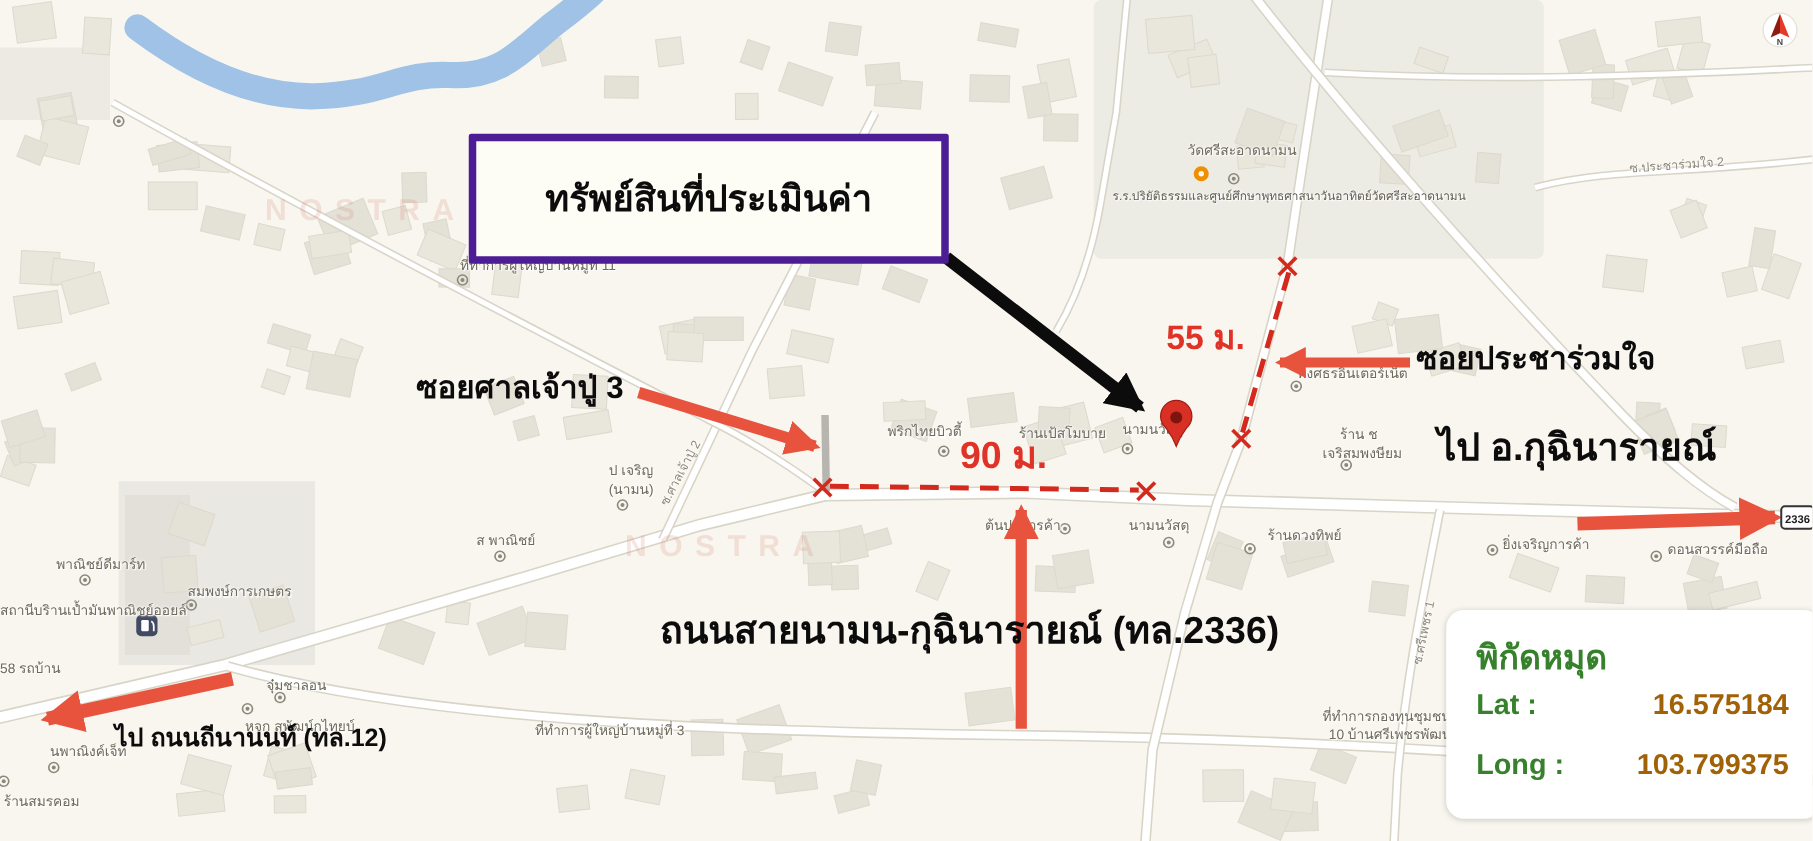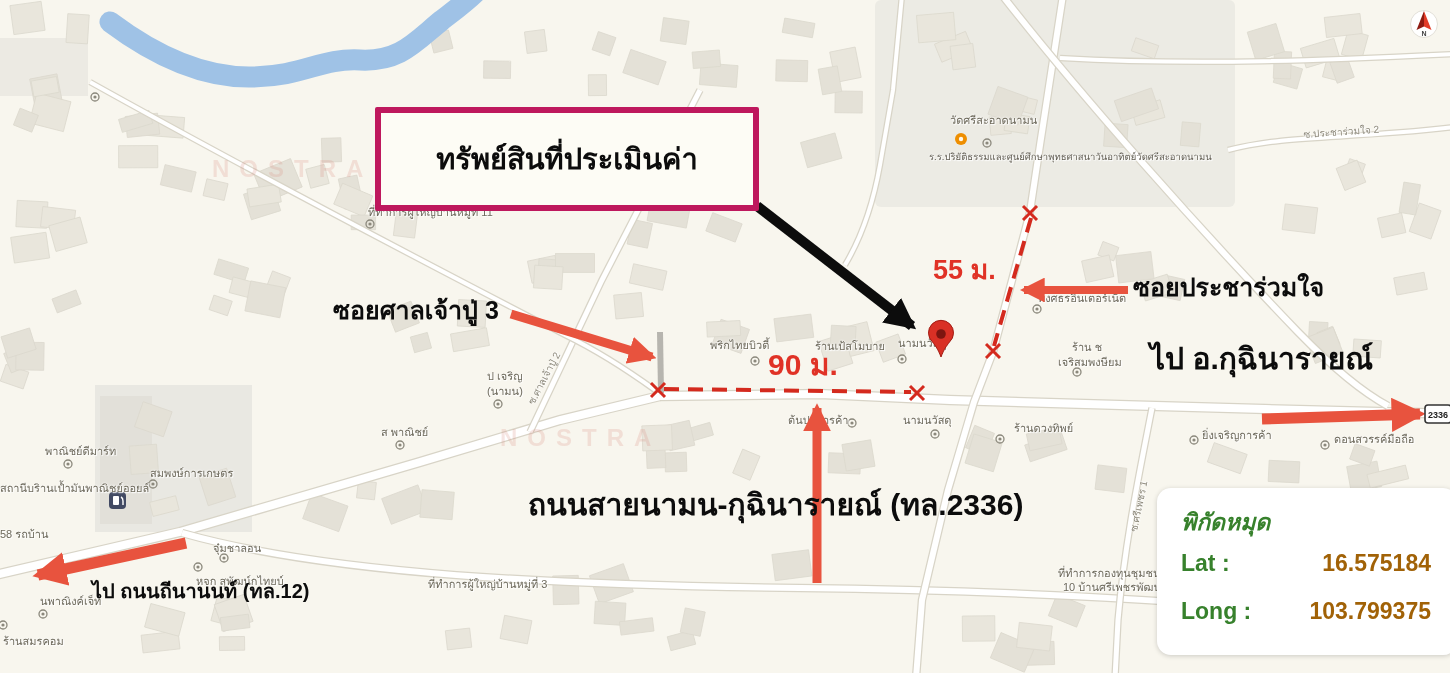--- a/index.html
+++ b/index.html
@@ -10,26 +10,26 @@
   #anno-svg{z-index:30;pointer-events:none;}
   .ml{position:absolute;z-index:10;font-size:11px;color:#6e6a5c;white-space:nowrap;
       text-shadow:0 0 2px #fff,0 0 3px #fff,1px 1px 1px #fff;}
   .ml.small{font-size:9.5px;color:#5f5b50;}
   .rl{font-size:10px;color:#8d897b;transform-origin:left top;}
   .wm{position:absolute;z-index:6;font-size:24px;font-weight:bold;letter-spacing:10px;
       color:#d98c80;opacity:.22;white-space:nowrap;}
   .big{position:absolute;z-index:40;font-weight:bold;color:#0c0c0c;white-space:nowrap;line-height:1.05;}
   .big.red{color:#e03226;}
   #property-box{position:absolute;z-index:40;left:375px;top:107px;width:372px;height:92px;
-      background:#fdfcf5;border:6px solid #be185d;border-radius:2px;
+      background:#fdfcf5;border:6px solid #4c1d95;border-radius:2px;
       display:flex;align-items:center;justify-content:center;
       font-size:29px;font-weight:bold;color:#0c0c0c;}
   #coord-panel{position:absolute;z-index:45;left:1157px;top:488px;width:300px;height:167px;
       background:#ffffff;border-radius:14px;box-shadow:0 1px 5px rgba(0,0,0,.18);}
-  #coord-panel .title{position:absolute;left:24px;top:16px;font-size:23px;font-weight:bold;color:#37812c;font-style:italic;}
+  #coord-panel .title{position:absolute;left:24px;top:16px;font-size:27px;font-weight:bold;color:#37812c;}
   .crow{position:absolute;left:24px;width:250px;display:flex;justify-content:space-between;
       font-size:23px;font-weight:bold;}
   .crow .cl{color:#37812c;}
   .crow .cv{color:#a16207;}
 </style>
 </head>
 <body>
 
 <div id="stage">
 
@@ -274,21 +274,21 @@
       <rect x="109" y="492" width="17" height="17" rx="4" fill="#424a63"></rect>
       <rect x="113" y="496" width="6" height="9" rx="1" fill="#ffffff"></rect>
       <path d="M 121,497 q 2,1 2,4 l 0,4" stroke="#ffffff" stroke-width="1.4" fill="none"></path>
     </g>
   </svg>
 
   <div class="wm" style="left:212px;top:155px;">NOSTRA</div>
   <div class="wm" style="left:500px;top:424px;">NOSTRA</div>
 
   <span class="ml" style="left:950px;top:111px">วัดศรีสะอาดนามน</span>
-  <span class="ml small" style="left:929px;top:149px">ร.ร.ปริยัติธรรมและศูนย์ศึกษาพุทธศาสนาวันอาทิตย์วัดศรีสะอาดนามน</span>
+  <span class="ml small" style="left:890px;top:149px">ร.ร.ปริยัติธรรมและศูนย์ศึกษาพุทธศาสนาวันอาทิตย์วัดศรีสะอาดนามน</span>
   <span class="ml rl" style="left:1303px;top:127px;transform:rotate(-4deg)">ซ.ประชาร่วมใจ 2</span>
   <span class="ml" style="left:368px;top:203px;z-index:8">ที่ทำการผู้ใหญ่บ้านหมู่ที่ 11</span>
   <span class="ml" style="left:1038px;top:289px">พงศธรอินเตอร์เน็ต</span>
   <span class="ml" style="left:1072px;top:338px">ร้าน ช</span>
   <span class="ml" style="left:1058px;top:353px">เจริสมพงษียม</span>
   <span class="ml" style="left:710px;top:336px">พริกไทยบิวตี้</span>
   <span class="ml" style="left:815px;top:337px">ร้านเป้สโมบาย</span>
   <span class="ml" style="left:898px;top:334px">นามนวัสดุ</span>
   <span class="ml" style="left:487px;top:367px">ป เจริญ</span>
   <span class="ml" style="left:487px;top:382px">(นามน)</span>

